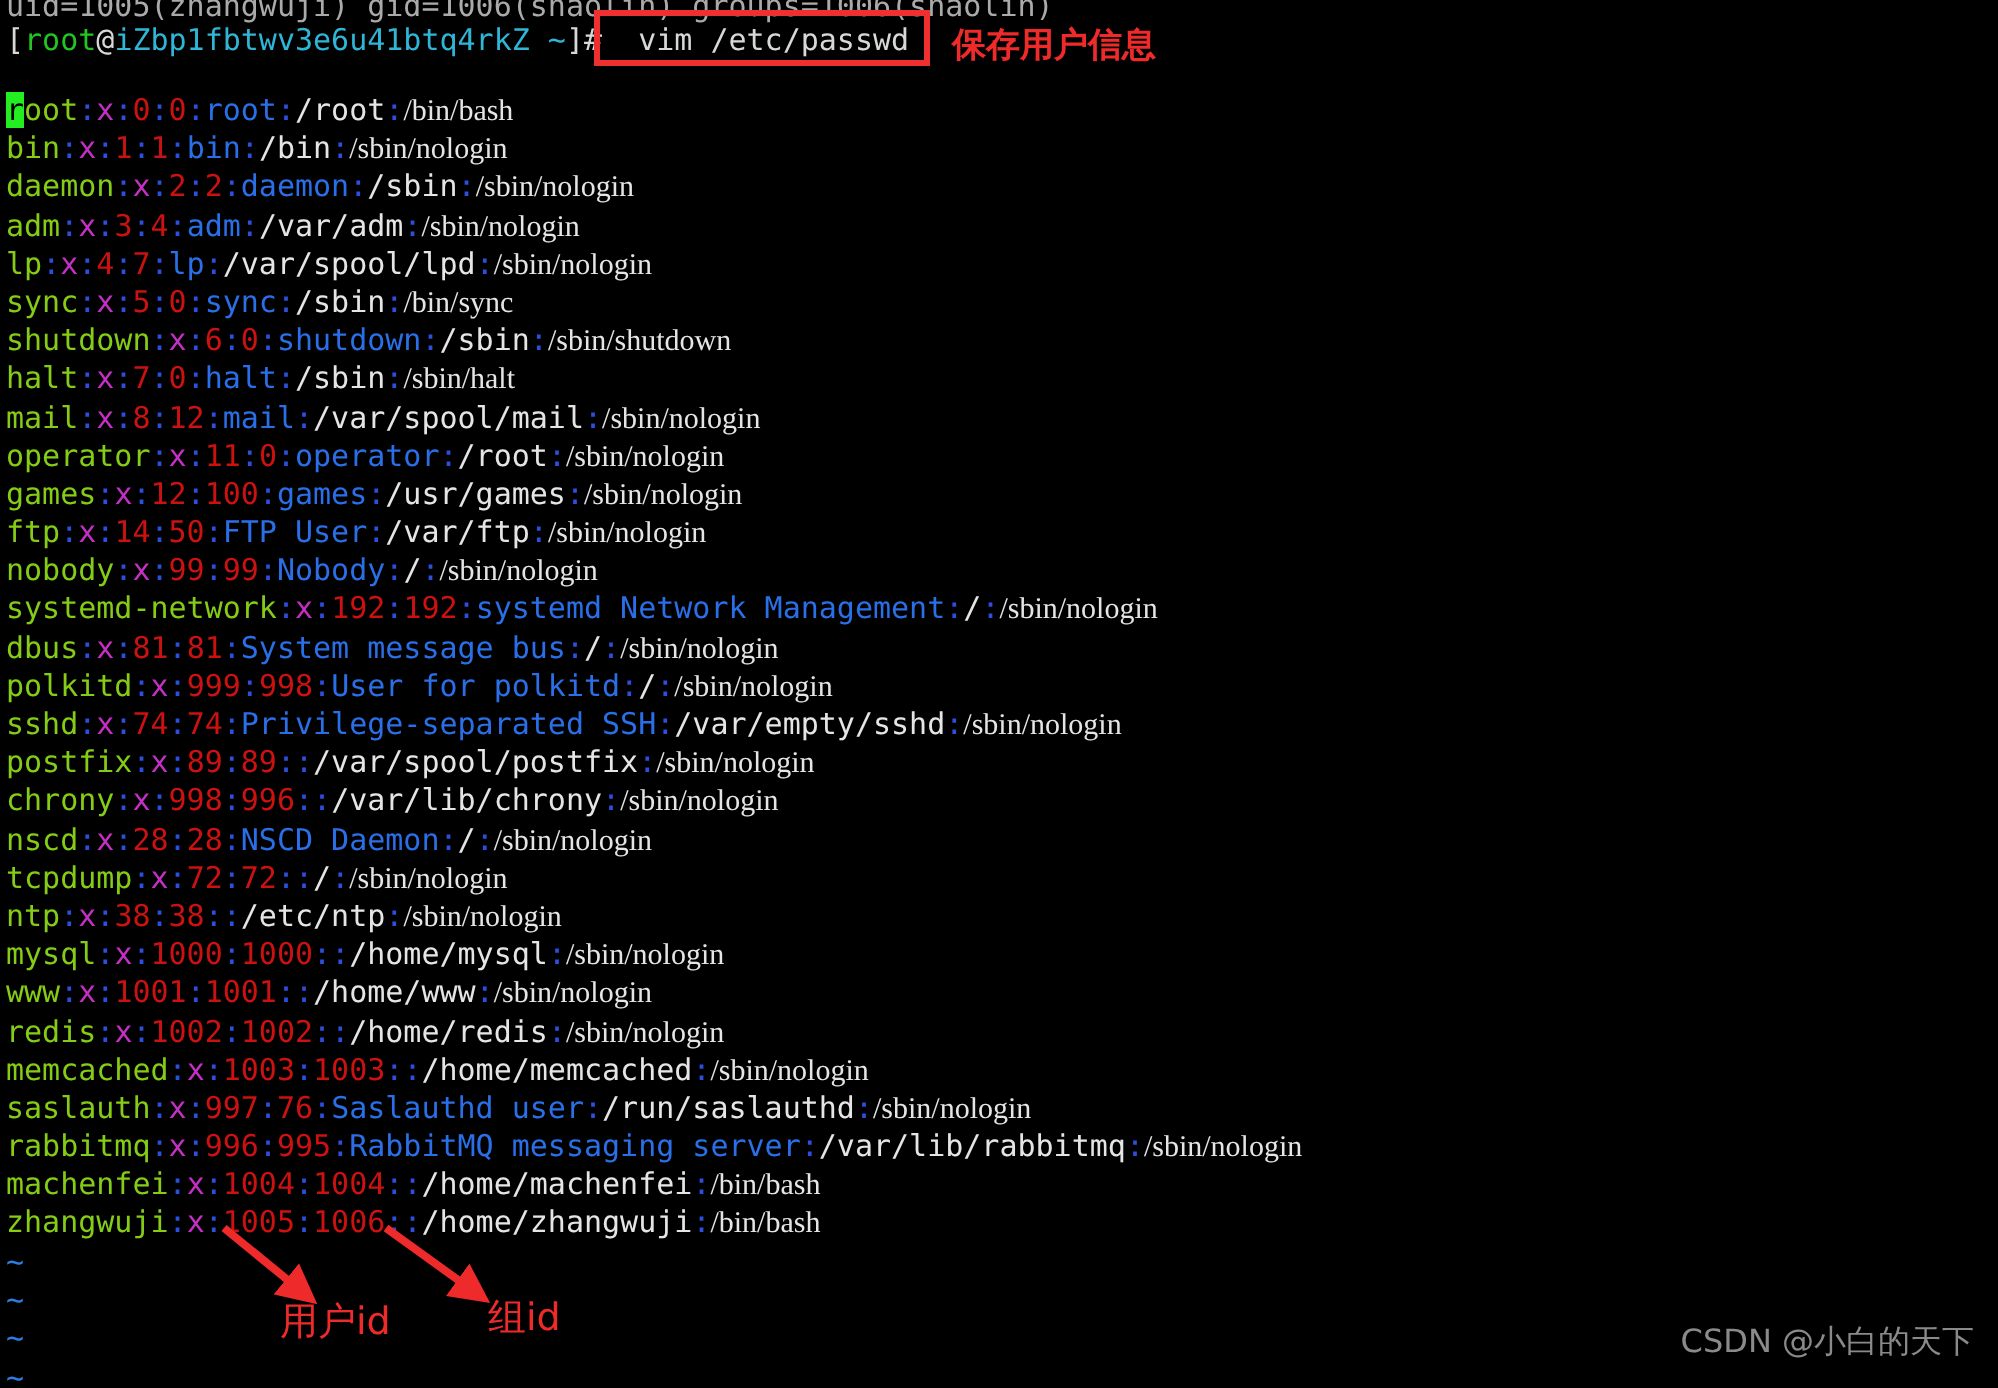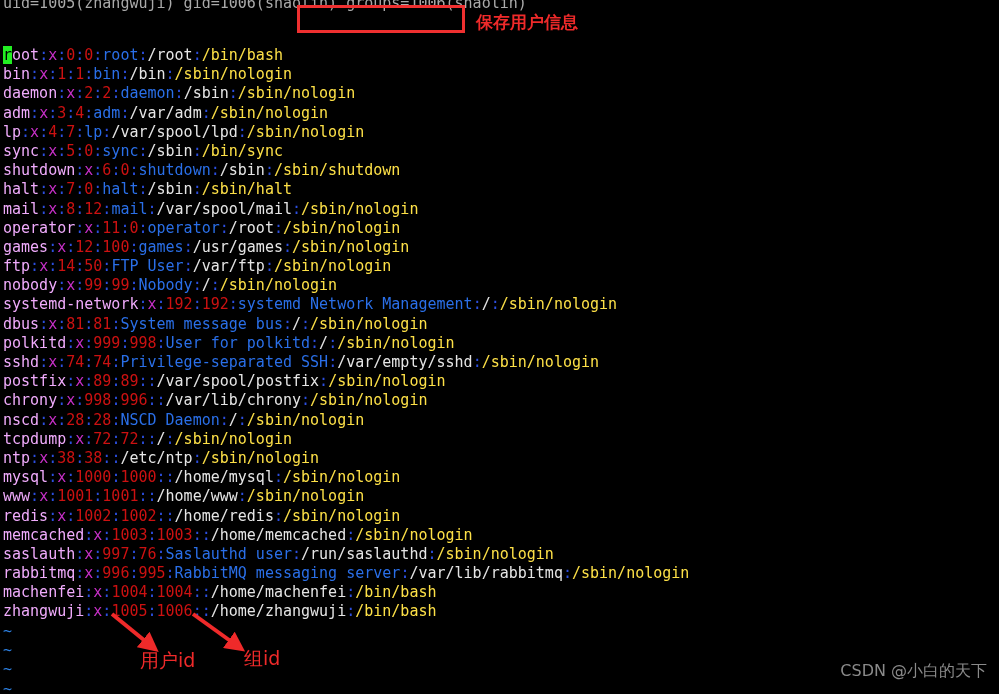--- a/index.html
+++ b/index.html
@@ -51,28 +51,28 @@
     width: 990px;
   }
   .pw-line {
     font-size: 15px;
     line-height: 19.2px;
     height: 19.2px;
     white-space: pre;
     color: #d8d8d8;
   }
   
-  .f-user  { color: #f0abfc; }
+  .f-user  { color: #84cc16; }
   .f-colon { color: #2c4fe0; }
   .f-x     { color: #c62fc6; }
   .f-uid   { color: #cc1111; }
   .f-gid   { color: #cc1111; }
   .f-cmt   { color: #2a6fe8; }
   .f-home  { color: #e5e5e5; }
-  .f-shell { color: #fde047; }
+  .f-shell { color: #e5e5e5; font-family: Liberation Serif, serif; }
 
   .cursor {
     background: #22ee22;
     color: #000000;
   }
 
   
   #tildes {
     position: absolute;
     left: 3px;
@@ -143,20 +143,21 @@
     white-space: nowrap;
   }
 </style>
 </head>
 <body>
 
 <div id="terminal">
 
   <div class="scroll-line" id="cut-line">uid=1005(zhangwuji) gid=1006(shaolin) groups=1006(shaolin)</div>
 
+  <div class="scroll-line" id="prompt-line"><span class="p-bracket">[</span><span class="p-user">root</span><span class="p-tail">@</span><span class="p-host">iZbp1fbtwv3e6u41btq4rkZ</span><span class="p-host"> ~</span><span class="p-bracket">]</span><span class="p-tail">#</span><span class="cmd-text">&nbsp;&nbsp;<span>vim /etc/passwd</span></span></div>
 
   <div id="buffer">
       <div class="pw-line"><span class="f-user cursor">r</span><span class="f-user">oot</span><span class="f-colon">:</span><span class="f-x">x</span><span class="f-colon">:</span><span class="f-uid">0</span><span class="f-colon">:</span><span class="f-gid">0</span><span class="f-colon">:</span><span class="f-cmt">root</span><span class="f-colon">:</span><span class="f-home">/root</span><span class="f-colon">:</span><span class="f-shell">/bin/bash</span></div>
       <div class="pw-line"><span class="f-user">bin</span><span class="f-colon">:</span><span class="f-x">x</span><span class="f-colon">:</span><span class="f-uid">1</span><span class="f-colon">:</span><span class="f-gid">1</span><span class="f-colon">:</span><span class="f-cmt">bin</span><span class="f-colon">:</span><span class="f-home">/bin</span><span class="f-colon">:</span><span class="f-shell">/sbin/nologin</span></div>
       <div class="pw-line"><span class="f-user">daemon</span><span class="f-colon">:</span><span class="f-x">x</span><span class="f-colon">:</span><span class="f-uid">2</span><span class="f-colon">:</span><span class="f-gid">2</span><span class="f-colon">:</span><span class="f-cmt">daemon</span><span class="f-colon">:</span><span class="f-home">/sbin</span><span class="f-colon">:</span><span class="f-shell">/sbin/nologin</span></div>
       <div class="pw-line"><span class="f-user">adm</span><span class="f-colon">:</span><span class="f-x">x</span><span class="f-colon">:</span><span class="f-uid">3</span><span class="f-colon">:</span><span class="f-gid">4</span><span class="f-colon">:</span><span class="f-cmt">adm</span><span class="f-colon">:</span><span class="f-home">/var/adm</span><span class="f-colon">:</span><span class="f-shell">/sbin/nologin</span></div>
       <div class="pw-line"><span class="f-user">lp</span><span class="f-colon">:</span><span class="f-x">x</span><span class="f-colon">:</span><span class="f-uid">4</span><span class="f-colon">:</span><span class="f-gid">7</span><span class="f-colon">:</span><span class="f-cmt">lp</span><span class="f-colon">:</span><span class="f-home">/var/spool/lpd</span><span class="f-colon">:</span><span class="f-shell">/sbin/nologin</span></div>
       <div class="pw-line"><span class="f-user">sync</span><span class="f-colon">:</span><span class="f-x">x</span><span class="f-colon">:</span><span class="f-uid">5</span><span class="f-colon">:</span><span class="f-gid">0</span><span class="f-colon">:</span><span class="f-cmt">sync</span><span class="f-colon">:</span><span class="f-home">/sbin</span><span class="f-colon">:</span><span class="f-shell">/bin/sync</span></div>
       <div class="pw-line"><span class="f-user">shutdown</span><span class="f-colon">:</span><span class="f-x">x</span><span class="f-colon">:</span><span class="f-uid">6</span><span class="f-colon">:</span><span class="f-gid">0</span><span class="f-colon">:</span><span class="f-cmt">shutdown</span><span class="f-colon">:</span><span class="f-home">/sbin</span><span class="f-colon">:</span><span class="f-shell">/sbin/shutdown</span></div>
       <div class="pw-line"><span class="f-user">halt</span><span class="f-colon">:</span><span class="f-x">x</span><span class="f-colon">:</span><span class="f-uid">7</span><span class="f-colon">:</span><span class="f-gid">0</span><span class="f-colon">:</span><span class="f-cmt">halt</span><span class="f-colon">:</span><span class="f-home">/sbin</span><span class="f-colon">:</span><span class="f-shell">/sbin/halt</span></div>

